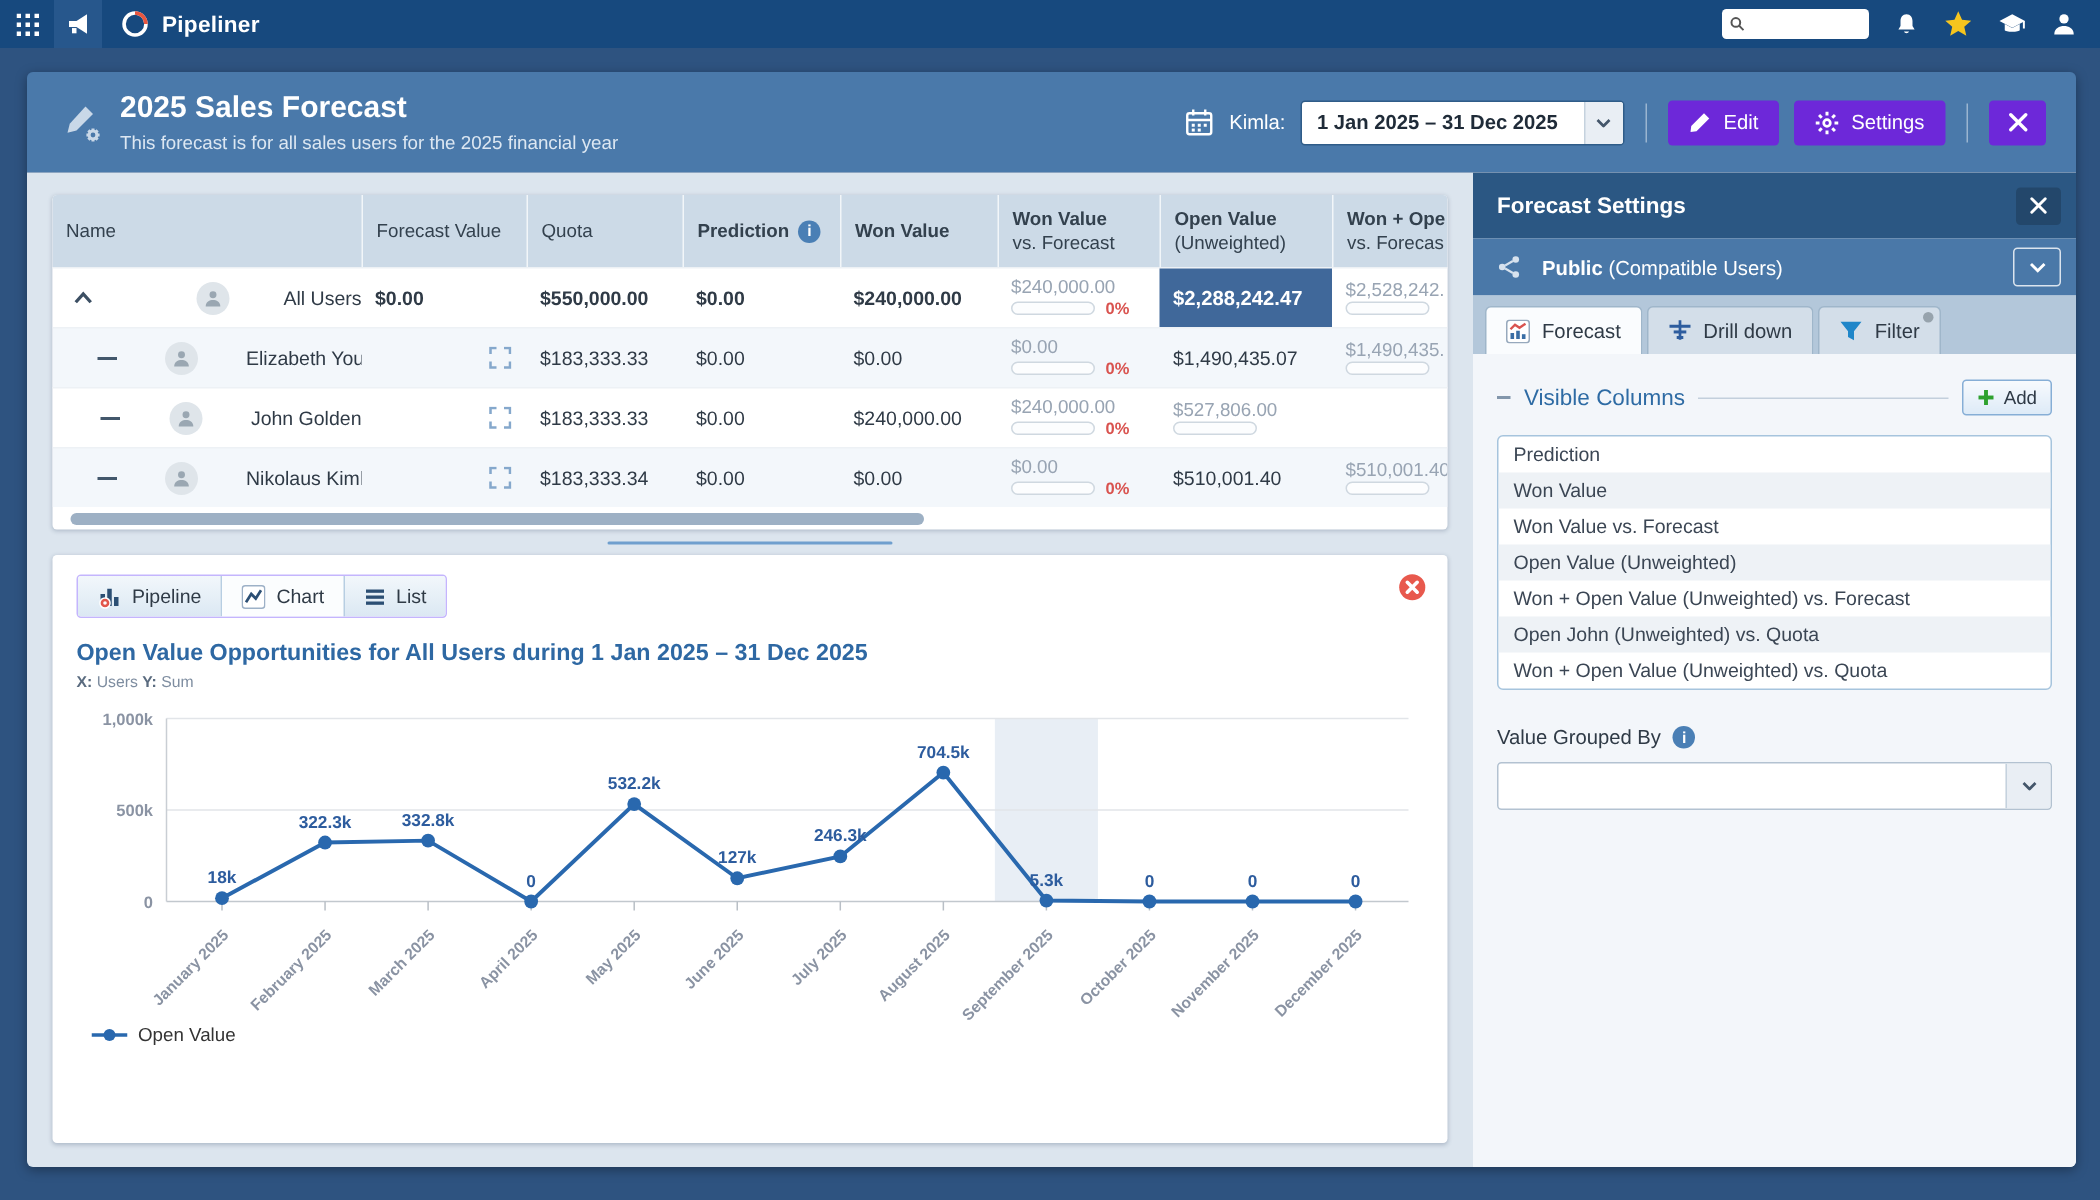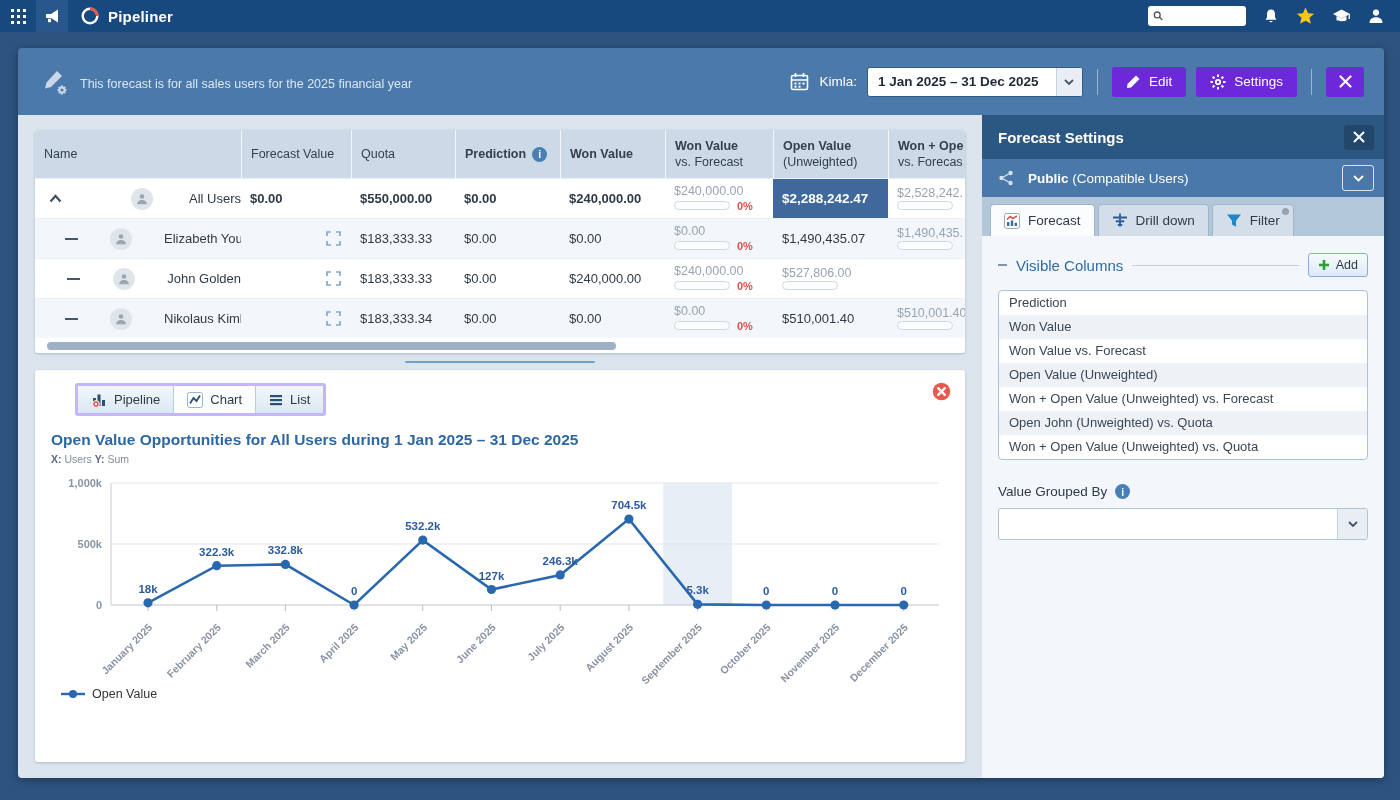--- a/index.html
+++ b/index.html
@@ -61,21 +61,21 @@
   .expander { margin-right:30px; cursor:pointer; display:flex; align-items:center; }
   .bracket-btn { margin-left:auto; margin-right:10px; cursor:pointer; display:flex; }
   .hscroll { height:15px; display:flex; align-items:center; padding:0 6px; }
   .hthumb { width:62%; height:8px; background:#9db0c4; border-radius:4px; margin-left:6px; cursor:pointer; }
 
   .split-divider { height:17px; display:flex; align-items:center; justify-content:center; flex:none; }
   .split-line { width:190px; height:2px; background:#6f9fce; border-radius:2px; cursor:row-resize; }
 
   
   .chart-card { background:#fff; border-radius:3px; box-shadow:0 1px 3px rgba(40,60,90,.25); flex:1; min-height:0; padding:13px 16px 10px 16px; position:relative; }
-  .seg { display:inline-flex; border:3px solid #c4b5fd; border-radius:3px; overflow:hidden;margin-left:24px; }
+  .seg { display:inline-flex; border:1px solid #c4b5fd; border-radius:3px; overflow:hidden; }
   .seg-btn { height:27px; padding:0 13px; display:flex; align-items:center; gap:7px; font-size:13px; color:#2f3a46; background:linear-gradient(#f2f7fb,#dbe8f3); border-left:1px solid #b7cee2; cursor:pointer; }
   .seg-btn:first-child { border-left:none; }
   .seg-btn.active { background:#fbfdfe; }
   .chart-close { position:absolute; top:12px; right:14px; cursor:pointer; line-height:0; }
   .chart-title { margin-top:15px; font-size:15.5px; font-weight:bold; color:#2e68a3; }
   .chart-note { margin-top:4px; font-size:10.5px; color:#7e8da0; }
   .chart-note b { color:#5a6b7f; }
   .chart-svg { margin-top:10px; display:block; }
   .legend { display:flex; align-items:center; gap:7px; margin-top:0px; padding-left:10px; }
   .legend-text { font-size:12.5px; color:#333; }
@@ -182,20 +182,21 @@
           <line x1="22" y1="26" x2="22" y2="27.4"></line>
           <line x1="17.6" y1="23" x2="19" y2="23"></line>
           <line x1="25" y1="23" x2="26.4" y2="23"></line>
           <line x1="18.9" y1="19.9" x2="19.9" y2="20.9"></line>
           <line x1="24.1" y1="25.1" x2="25.1" y2="26.1"></line>
           <line x1="25.1" y1="19.9" x2="24.1" y2="20.9"></line>
           <line x1="19.9" y1="25.1" x2="18.9" y2="26.1"></line>
         </g>
     </svg>
     <div class="hdr-left">
+      <div class="hdr-title">2025 Sales Forecast</div>
       <div class="hdr-sub">This forecast is for all sales users for the 2025 financial year</div>
     </div>
     <div class="hdr-right">
       <svg width="19" height="19" viewBox="0 0 19 19">
           <rect x="1.5" y="3.5" width="16" height="14" rx="1.5" fill="none" stroke="#fff" stroke-width="1.6"></rect>
           <line x1="1.5" y1="8" x2="17.5" y2="8" stroke="#fff" stroke-width="1.6"></line>
           <line x1="5.5" y1="1" x2="5.5" y2="5" stroke="#fff" stroke-width="1.6"></line>
           <line x1="13.5" y1="1" x2="13.5" y2="5" stroke="#fff" stroke-width="1.6"></line>
           <g fill="#fff">
             <rect x="4.5" y="10.5" width="2" height="2"></rect>

